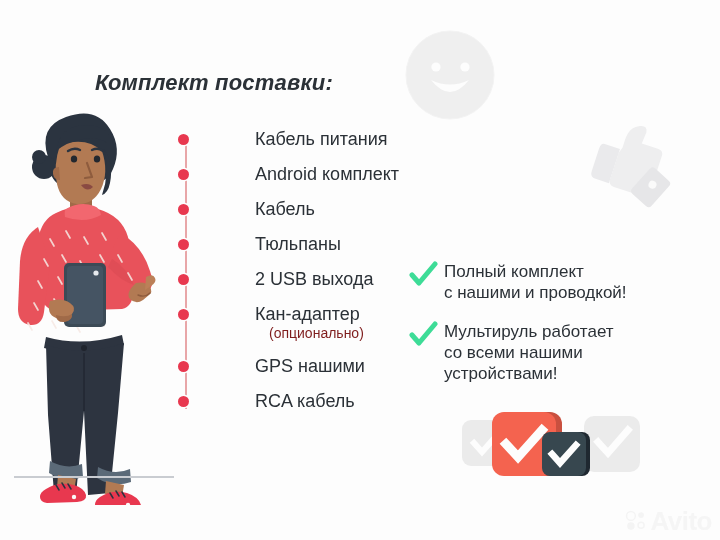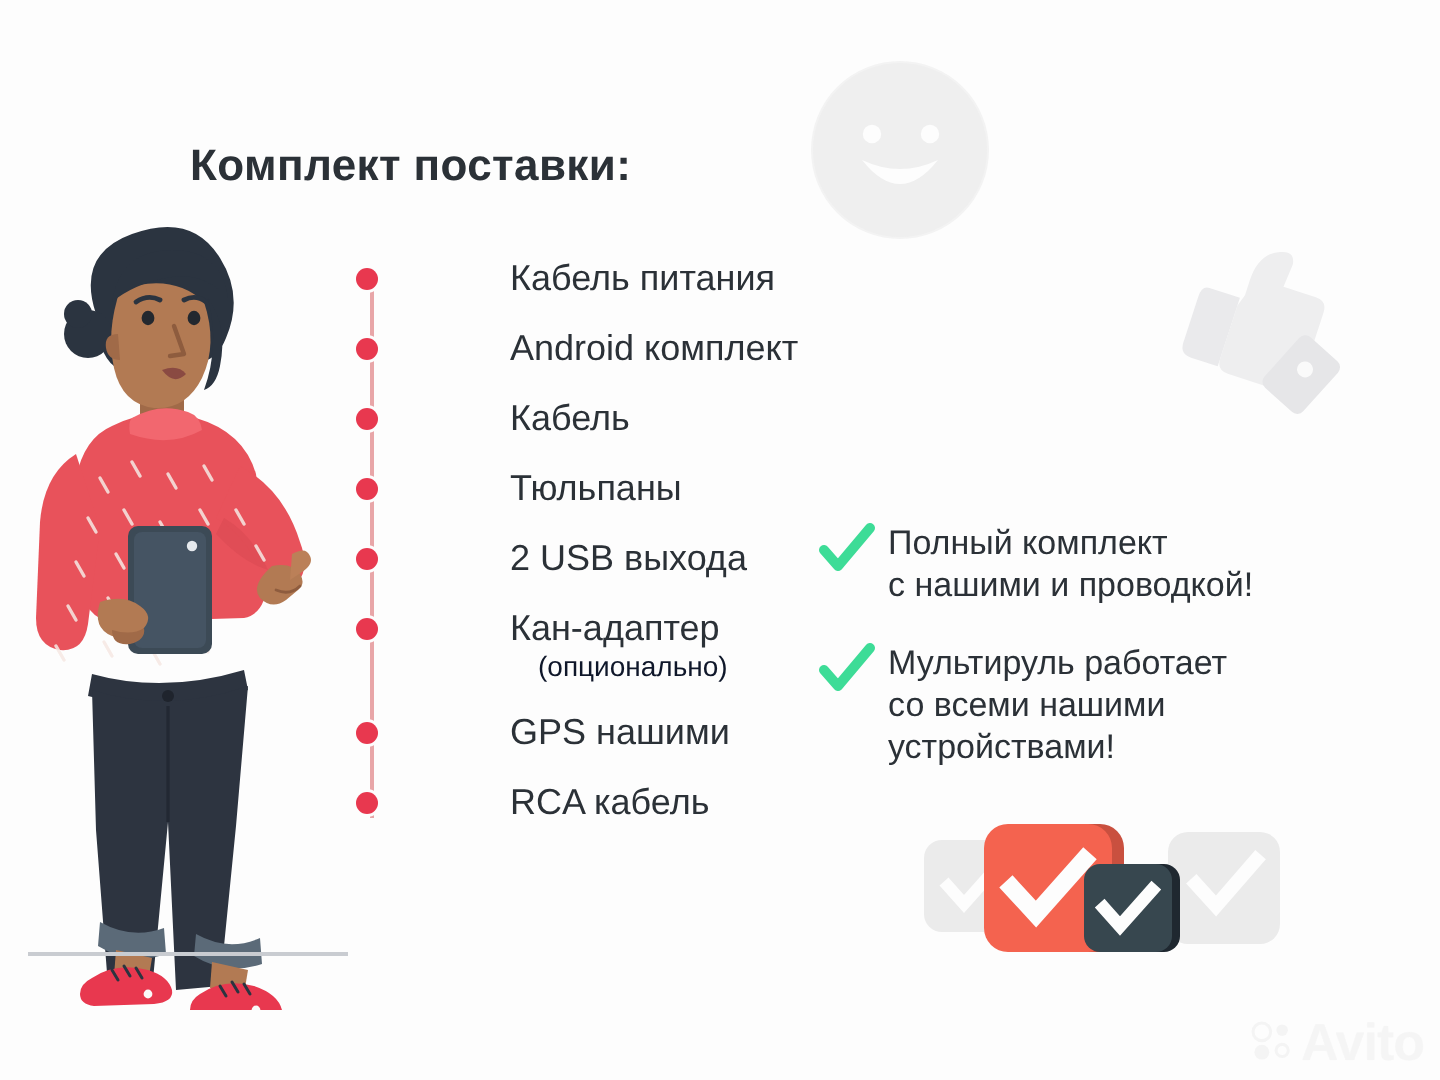--- a/index.html
+++ b/index.html
@@ -16,40 +16,41 @@
   
   .deco { position:absolute; pointer-events:none; }
   #smiley-deco { left:405px; top:30px; width:90px; height:90px; }
   #thumbsup-deco { left:578px; top:108px; width:112px; height:112px; }
 
   
   #page-title {
     position:absolute; left:95px; top:70px;
     font-size:22px; font-weight:bold; letter-spacing:.2px;
     color:#2b3137;
+    font-style:italic;
   }
 
   
   #kit-list { position:absolute; left:178px; top:128px; width:250px; }
   .kit-line {
     position:absolute; left:7px; top:14px; bottom:16px;
     width:1.6px; background:#e8a6a8;
   }
   .kit-item {
     position:relative; display:flex; align-items:flex-start;
     margin-bottom:13px; min-height:20px;gap:48px;
   }
   .kit-dot {
     position:relative; z-index:2; flex:0 0 auto;
     width:11px; height:11px; border-radius:50%;
     background:#e8384f; margin-top:6px; margin-right:18px;
     box-shadow:0 0 0 1.5px #fdfdfd;
   }
   .kit-text { font-size:18px; line-height:22px; color:#2b3137; white-space:nowrap; }
-  .kit-sub { display:block; font-size:14px; line-height:17px; padding-left:14px; color:#0f172a; }
+  .kit-sub { display:block; font-size:14px; line-height:17px; padding-left:14px; color:#7f1d1d; }
 
   
   #benefits { position:absolute; left:408px; top:228px; width:300px;margin-top:33px; }
   .benefit { display:flex; align-items:flex-start; margin-bottom:18px; }
   .benefit-check { flex:0 0 auto; width:30px; height:30px; margin-right:6px; margin-top:-1px; }
   .benefit-text { font-size:17px; line-height:21px; color:#2b3137; font-weight:normal; }
 
   
   #checkbox-cluster { position:absolute; left:462px; top:408px; width:180px; height:72px; }
 

